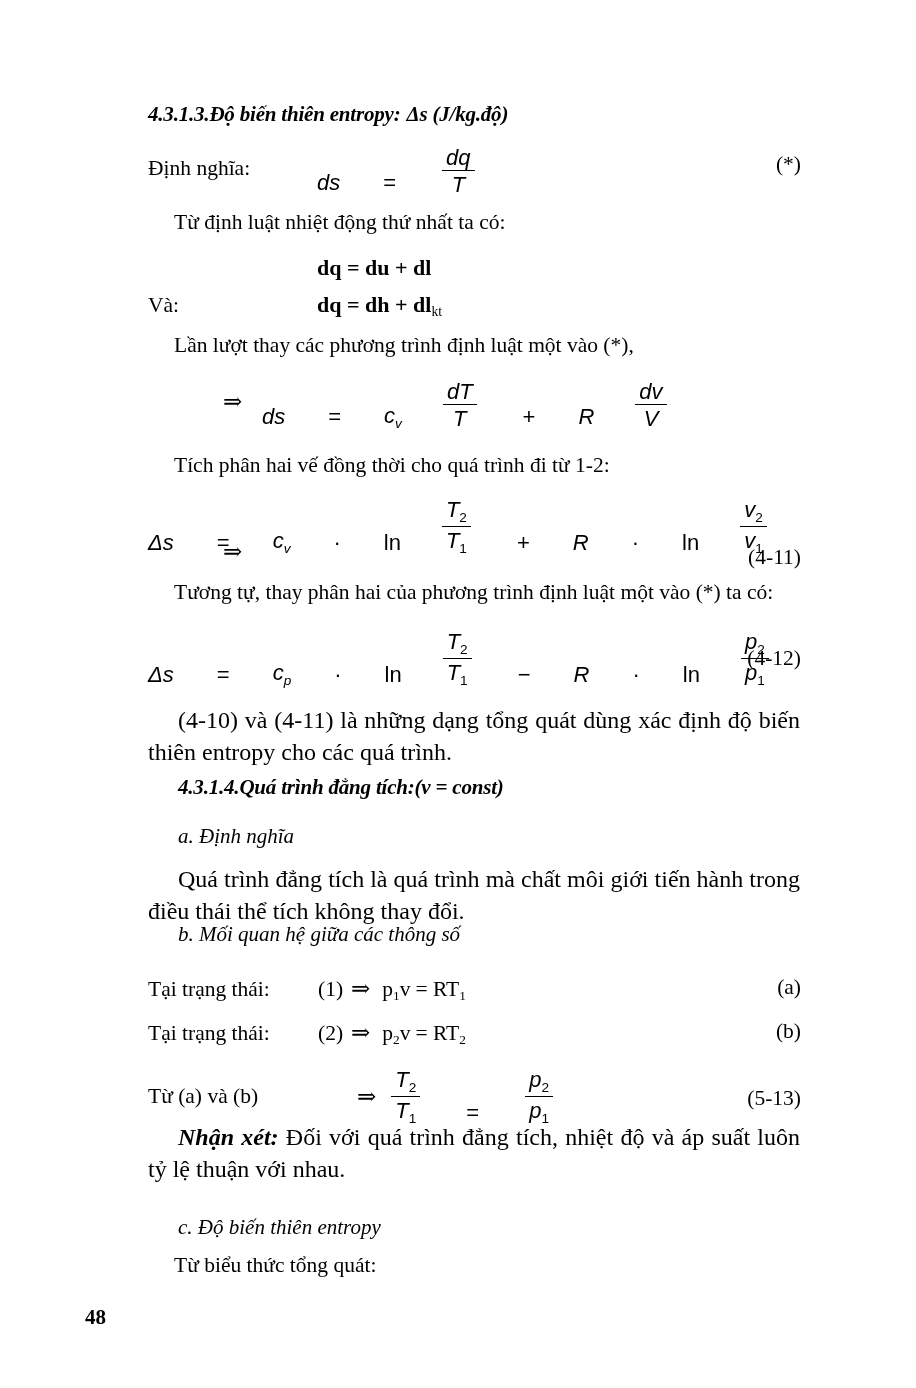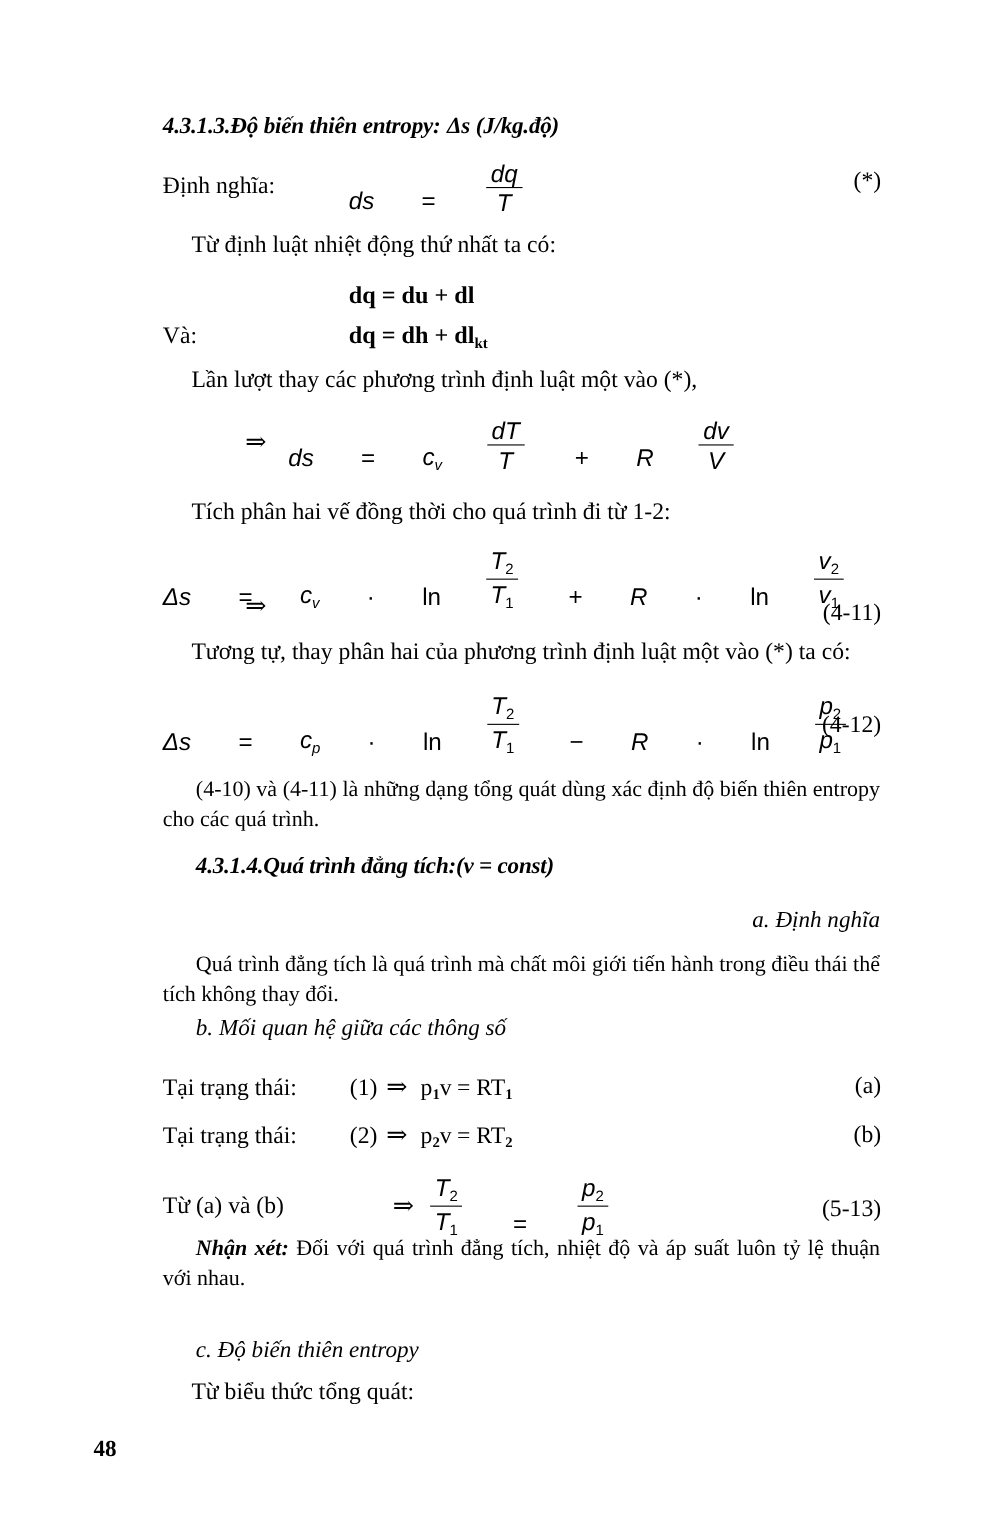--- a/index.html
+++ b/index.html
@@ -27,21 +27,21 @@
 
   
   .line {
     position: relative;
     font-size: 21.5px;
     line-height: 1.0;
     white-space: nowrap;
     margin-left: 26px;
   }
   .para {
-    font-size: 20px;
+    font-size: 24px;
     line-height: 1.33;
     text-align: justify;
     text-justify: inter-word;
   }
   .para-indent { text-indent: 30px; }
 
   .sec-head {
     font-style: italic;
     font-weight: bold;
     font-size: 21px;
@@ -94,21 +94,21 @@
   .bigop { font-style: normal; font-size: 23px; }
 
   
   .formula-bold {
     font-family: "Liberation Serif", "DejaVu Serif", serif;
     font-weight: bold;
     font-size: 22px;
   }
   .formula-bold sub {
     font-style: normal;
-    font-weight: bold;
+    font-weight: normal;
     font-size: 0.62em;
     vertical-align: -0.3em;
   }
 
   
   .row { position: absolute; left: 0; width: 652px; }
   .tag-right {
     position: absolute;
     right: -1px;
     font-size: 21.5px;
@@ -249,21 +249,21 @@
     </div>
 
     <div class="row" style="top:705px;">
       <div class="para para-indent">(4-10) và (4-11) là những dạng tổng quát dùng xác định độ biến thiên entropy cho các quá trình.</div>
     </div>
 
     <div class="row" style="top:775px;padding-left:30px;">
       <span class="sec-head">4.3.1.4.</span><span class="sec-head">Quá trình đẳng tích:</span><span class="sec-head normal-ital">(v = const)</span>
     </div>
 
-    <div class="row" style="top:824px;text-align:right;">
+    <div class="row" style="top:824px;">
       <span class="sub-head">a. Định nghĩa</span>
     </div>
 
     <div class="row" style="top:864px;">
       <div class="para para-indent">Quá trình đẳng tích là quá trình mà chất môi giới tiến hành trong điều thái thể tích không thay đổi.</div>
     </div>
 
     <div class="row" style="top:922px;">
       <span class="sub-head">b. Mối quan hệ giữa các thông số</span>
     </div>

